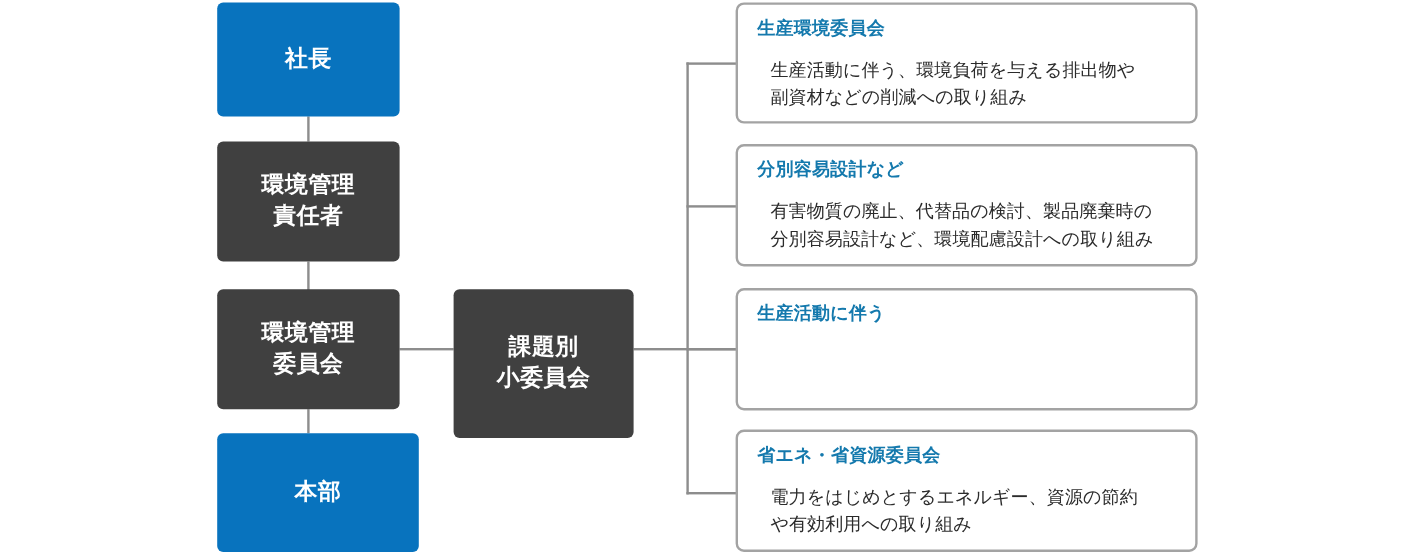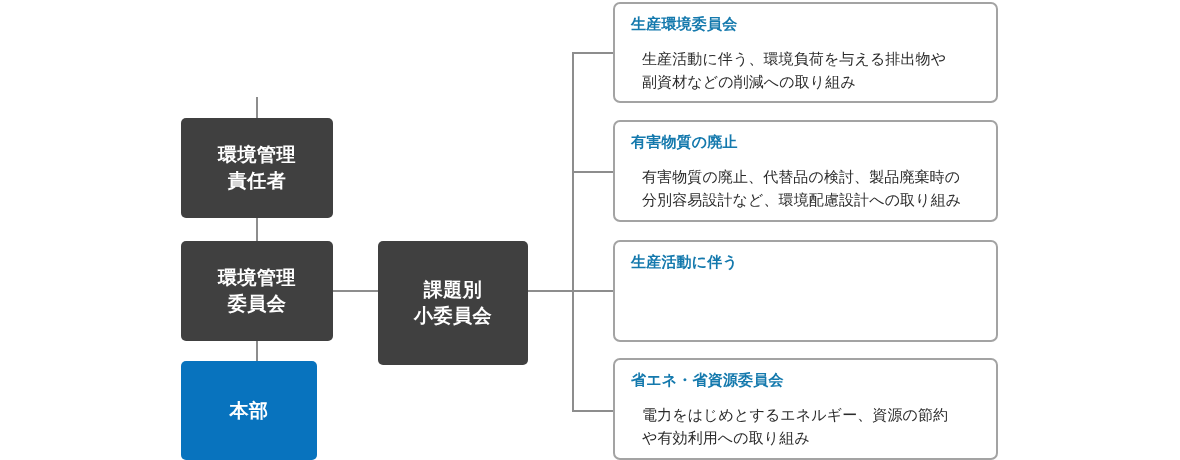--- a/index.html
+++ b/index.html
@@ -97,48 +97,51 @@
   <div class="conn v" style="left:572px; top:52px; height:360px;"></div>
 
   <div class="conn h" style="left:572px; top:52px; width:42px;"></div>
 
   <div class="conn h" style="left:572px; top:171px; width:42px;"></div>
 
   <div class="conn h" style="left:572px; top:290px; width:42px;"></div>
 
   <div class="conn h" style="left:572px; top:410px; width:42px;"></div>
 
+  <div class="org-box blue" style="left:181px; top:2px; width:152px; height:95px;">
+    <span class="org-label">社長</span>
+  </div>
 
   <div class="org-box teal" style="left:181px; top:118px; width:152px; height:100px;">
     <span class="org-label">環境管理
 責任者</span>
   </div>
 
   <div class="org-box teal" style="left:181px; top:241px; width:152px; height:100px;">
     <span class="org-label">環境管理
 委員会</span>
   </div>
 
-  <div class="org-box blue" style="left:181px; top:361px; width:136px; height:99px;">
+  <div class="org-box blue" style="left:181px; top:361px; width:168px; height:99px;">
     <span class="org-label">本部</span>
   </div>
 
   <div class="org-box teal" style="left:378px; top:241px; width:150px; height:124px;">
     <span class="org-label">課題別
 小委員会</span>
   </div>
 
   <div class="panel" style="top:2px; height:101px;">
     <p class="panel-title">生産環境委員会</p>
     <p class="panel-body">生産活動に伴う、環境負荷を与える排出物や
 副資材などの削減への取り組み</p>
   </div>
 
   <div class="panel" style="top:120px; height:102px;">
-    <p class="panel-title">有害物質の廃止</p>
+    <p class="panel-title">分別容易設計など</p>
     <p class="panel-body">有害物質の廃止、代替品の検討、製品廃棄時の
 分別容易設計など、環境配慮設計への取り組み</p>
   </div>
 
   <div class="panel" style="top:240px; height:102px;">
     <p class="panel-title">生産活動に伴う</p>
   </div>
 
   <div class="panel" style="top:358px; height:102px;">
     <p class="panel-title">省エネ・省資源委員会</p>

